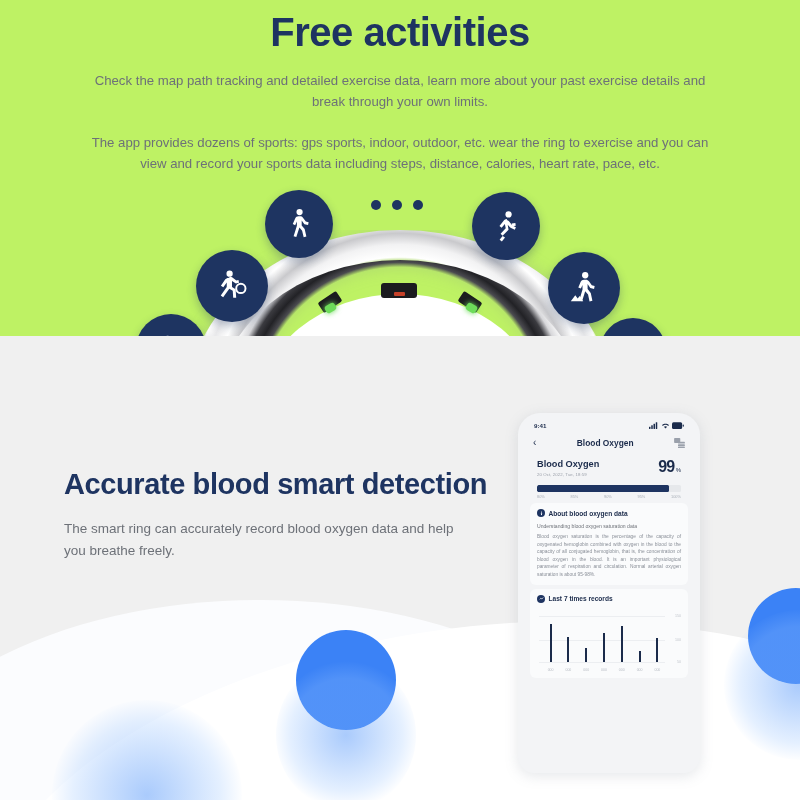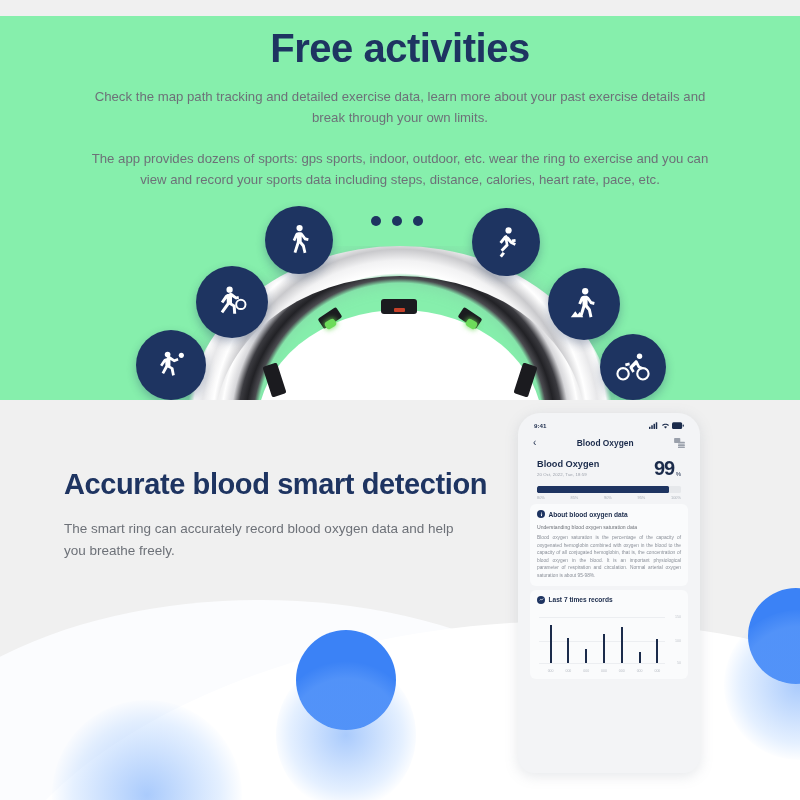--- a/index.html
+++ b/index.html
@@ -6,22 +6,22 @@
   html,body { width:800px; height:800px; }
   body {
     font-family: "Liberation Sans", sans-serif;
     background:#f0f0f0;
     overflow:hidden;
     position:relative;
   }
 
   
   #sec1 {
-    position:absolute; left:0; top:16px; width:800px; height:384px;
-    background:#86efac; overflow:hidden;
+    position:absolute; left:0; top:0; width:800px; height:336px;
+    background:#bef264; overflow:hidden;
   }
   #title {
     text-align:center; color:#1e3461;
     font-size:40px; font-weight:bold; letter-spacing:-0.5px;
     margin-top:10px;
   }
   .sub {
     text-align:center; color:#6d7178; font-size:13.2px;
     line-height:21px; width:640px; margin:0 auto;
   }
@@ -112,21 +112,21 @@
   }
   #navtitle { color:#1b2b4b; font-size:8.4px; font-weight:bold; }
   #backicon { color:#1b2b4b; font-size:10px; line-height:1; }
 
   .card { background:#fafbfc; border-radius:6px; margin:4px 5px 0 5px; padding:6px 7px; }
   #bocard { background:transparent; margin-top:2px; padding:3px 7px 0 7px; }
   #borow { display:flex; align-items:flex-start; justify-content:space-between; }
   #bolabel { color:#1b2b4b; font-size:9.2px; font-weight:bold; }
   #bodate { color:#9ba0aa; font-size:4.3px; margin-top:3px; letter-spacing:.1px; }
   #bovalwrap { display:flex; align-items:flex-end; }
-  #boval { color:#1b2b4b; font-size:20px; font-weight:bold; line-height:.95; letter-spacing:-1px; }
+  #boval { color:#1b2b4b; font-size:16px; font-weight:bold; line-height:.95; letter-spacing:-1px; }
   #bopct { color:#1b2b4b; font-size:6px; margin-left:1.5px; margin-bottom:1.5px; }
 
   #bartrack { height:7px; background:#e6e8eb; border-radius:1.5px; margin-top:8px; overflow:hidden; }
   #barfill { height:100%; background:#1e3461; border-radius:1.5px; }
   #scale { display:flex; justify-content:space-between; margin-top:2px; }
   .sc { color:#a9aeb7; font-size:3.9px; }
 
   .cardhead { display:flex; align-items:center; gap:3.5px; }
   .cicon { width:8px; height:8px; border-radius:50%; background:#1e3461; flex:none;
            display:flex; align-items:center; justify-content:center; }

